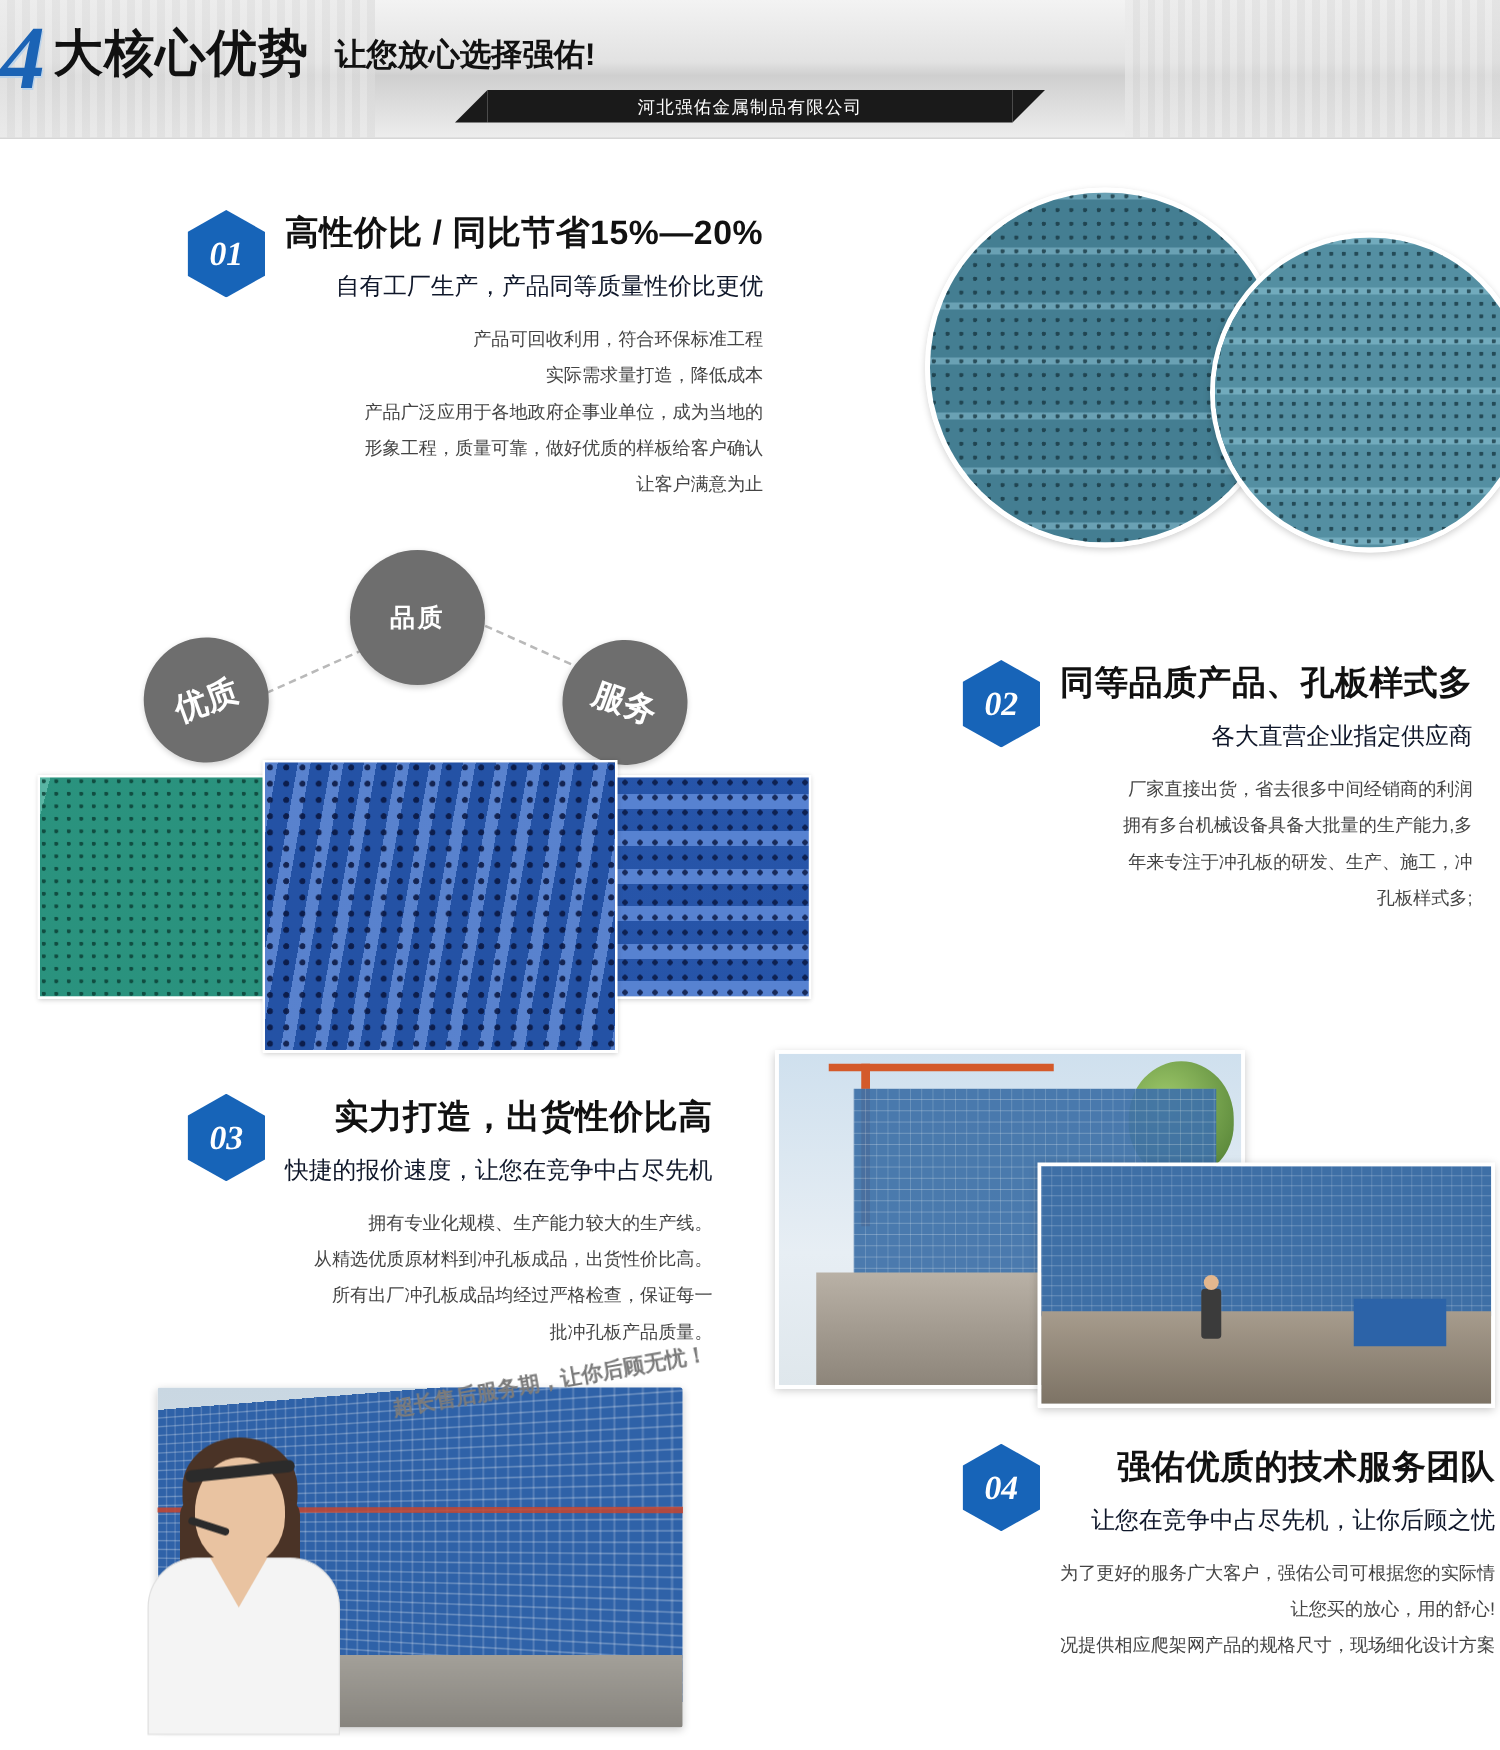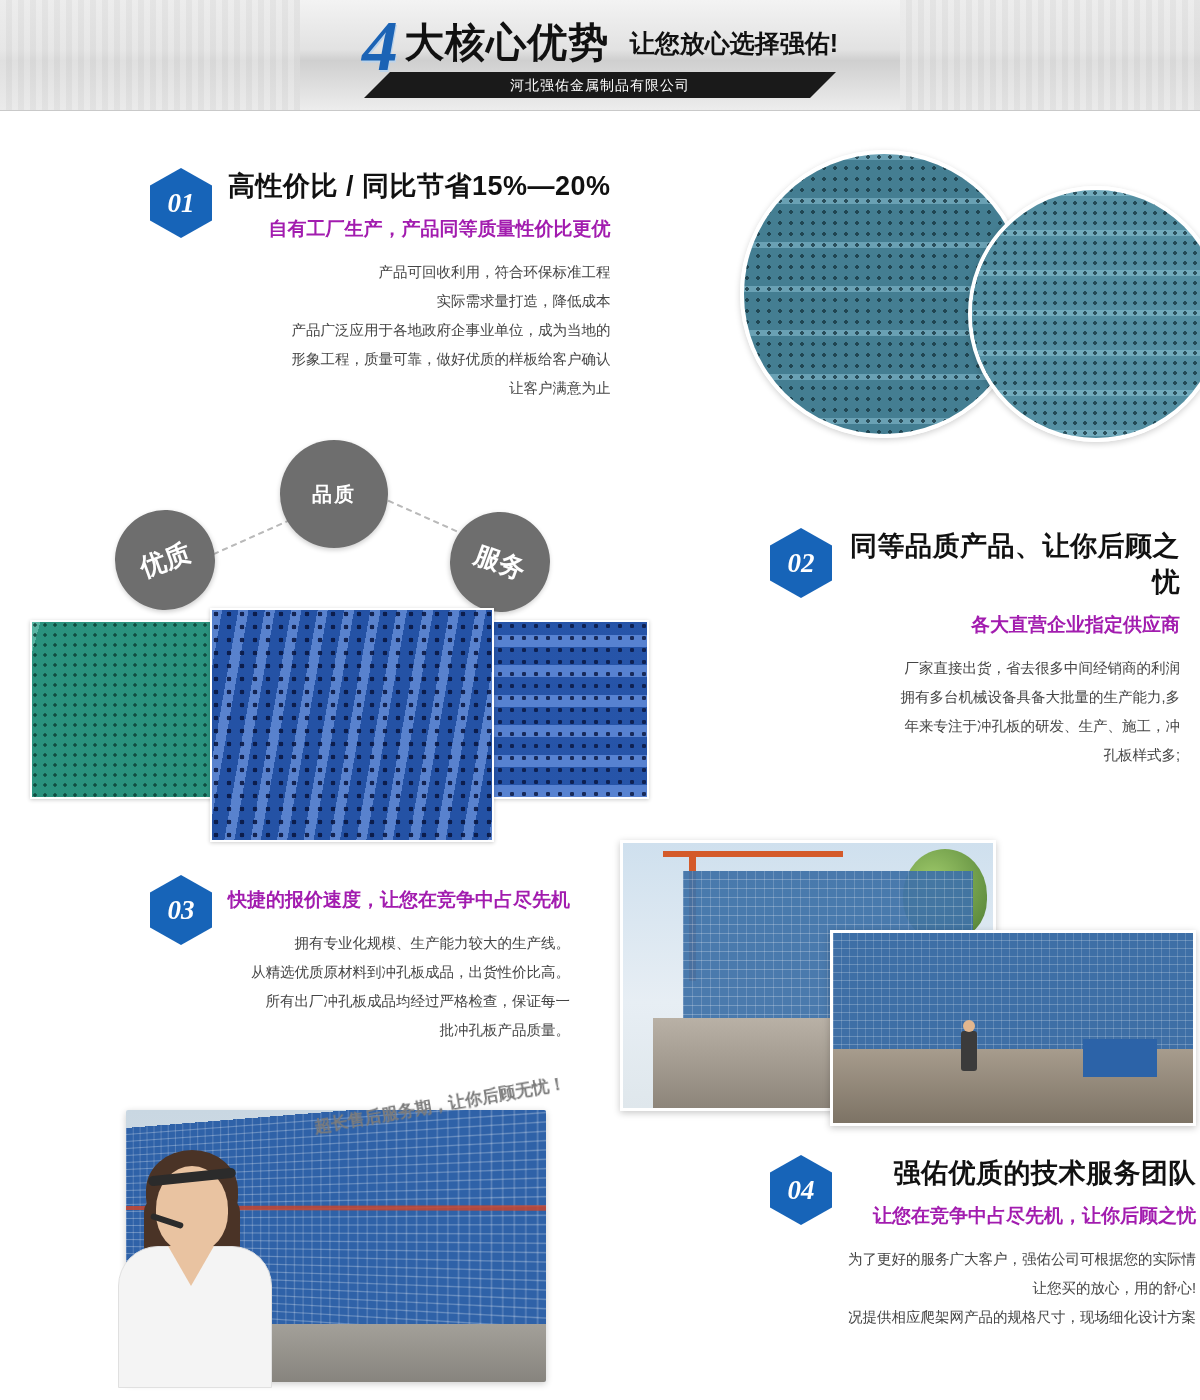--- a/index.html
+++ b/index.html
@@ -19,21 +19,21 @@
     overflow:hidden;
   }
   .header .stripe-left,.header .stripe-right{
     position:absolute;top:0;height:110px;width:300px;
     background:repeating-linear-gradient(90deg,#e9e9e9 0 6px,#dcdcdc 6px 12px);
     opacity:.65;
   }
   .header .stripe-left{left:0;}
   .header .stripe-right{right:0;}
   .header-inner{
-    position:relative;z-index:3;text-align:center;padding-top:10px;
+    position:relative;z-index:3;padding-top:10px;
   }
   .big-four{
     font-family:"Liberation Serif","DejaVu Serif",serif;
     font-size:72px;font-weight:bold;color:#1b63b5;
     display:inline-block;vertical-align:-10px;line-height:1;
     text-shadow:1px 2px 0 #bcd3ea;
     font-style:italic;
   }
   .head-main{
     display:inline-block;font-size:40px;font-weight:bold;color:#111;
@@ -66,21 +66,21 @@
   .hexnum .hx{
     width:62px;height:70px;background:#1764b8;
     clip-path:polygon(50% 0,100% 25%,100% 75%,50% 100%,0 75%,0 25%);
     display:flex;align-items:center;justify-content:center;
     color:#fff;font-size:27px;font-weight:bold;font-style:italic;
     font-family:"Liberation Serif","DejaVu Serif",serif;
   }
   .blockrow{display:flex;align-items:flex-start;}
   .btxt{margin-left:16px;text-align:right;}
   .t1{font-size:27px;font-weight:bold;color:#111;letter-spacing:.5px;}
-  .t2{font-size:19px;font-weight:bold;color:#a21caf;margin-top:12px;}
+  .t2{font-size:19px;font-weight:normal;color:#0f172a;margin-top:12px;}
   .t3{font-size:14.5px;color:#444;line-height:2.0;margin-top:16px;}
   .t3 div{white-space:nowrap;}
 
   
   .sec01{position:absolute;left:110px;top:168px;width:540px;}
   .photo-circles{position:absolute;right:10px;top:150px;width:450px;height:300px;}
   .circ{
     position:absolute;border-radius:50%;overflow:hidden;
     border:4px solid #fff;box-shadow:0 2px 6px rgba(0,0,0,.18);
   }
@@ -332,38 +332,39 @@
       <div class="blue"></div>
     </div>
 </div>
 
 <div class="sec02">
   <div class="blockrow">
     <div class="hexnum">
       <div class="hx">02</div>
     </div>
     <div class="btxt">
-      <div class="t1">同等品质产品、让你后顾之忧</div>
+      <div class="t1">同等品质产品、孔板样式多</div>
       <div class="t2">各大直营企业指定供应商</div>
       <div class="t3">
         <div>厂家直接出货，省去很多中间经销商的利润</div>
         <div>拥有多台机械设备具备大批量的生产能力,多</div>
         <div>年来专注于冲孔板的研发、生产、施工，冲</div>
         <div>孔板样式多;</div>
       </div>
     </div>
   </div>
 </div>
 
 <div class="sec03">
   <div class="blockrow">
     <div class="hexnum">
       <div class="hx">03</div>
     </div>
     <div class="btxt">
+      <div class="t1">实力打造，出货性价比高</div>
       <div class="t2">快捷的报价速度，让您在竞争中占尽先机</div>
       <div class="t3">
         <div>拥有专业化规模、生产能力较大的生产线。</div>
         <div>从精选优质原材料到冲孔板成品，出货性价比高。</div>
         <div>所有出厂冲孔板成品均经过严格检查，保证每一</div>
         <div>批冲孔板产品质量。</div>
       </div>
     </div>
   </div>
 </div>

